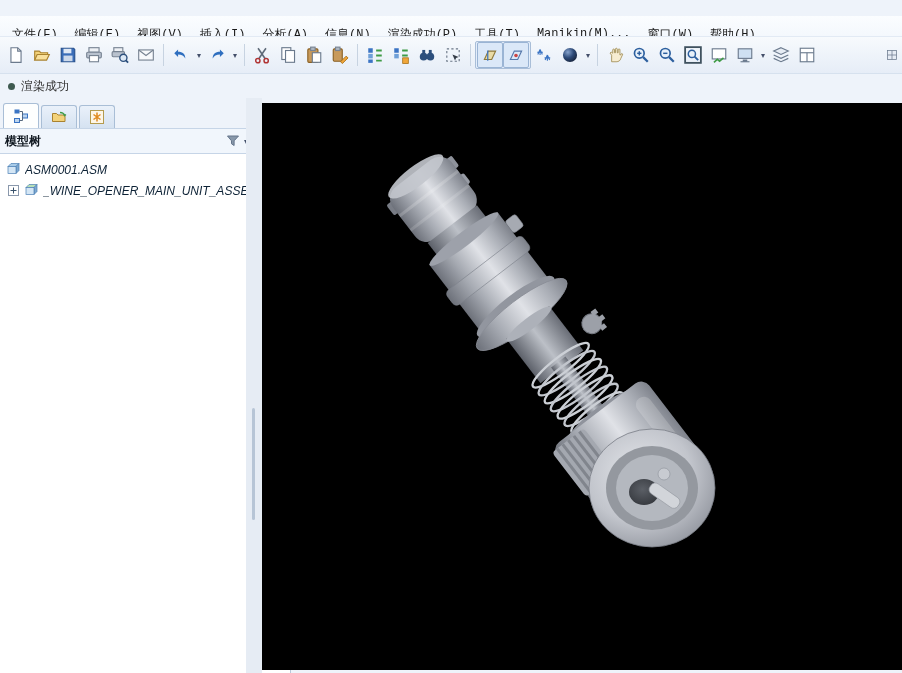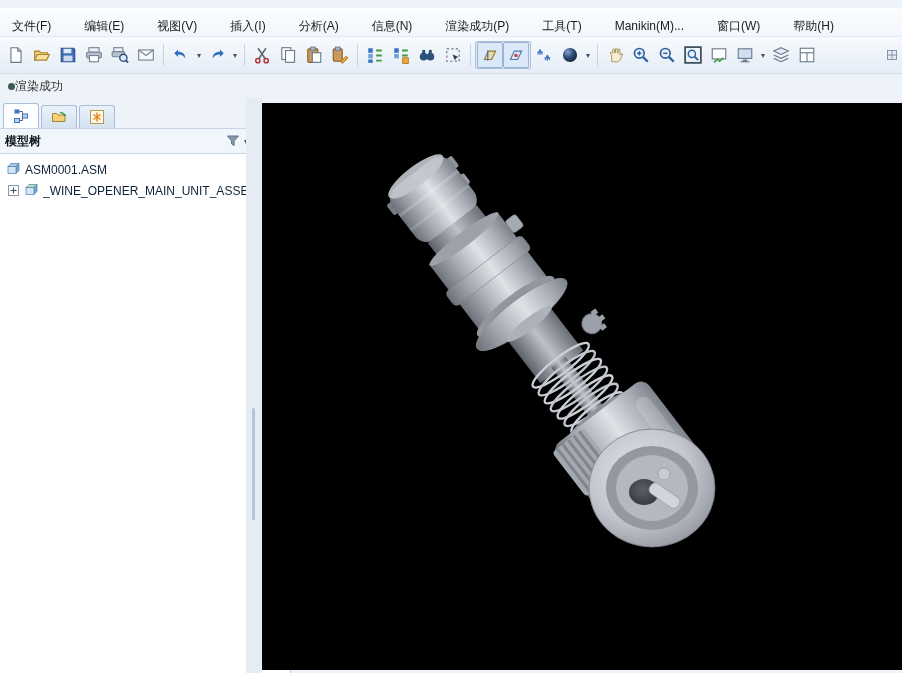--- a/index.html
+++ b/index.html
@@ -7,23 +7,24 @@
   body {
     font-family: "Liberation Sans", "DejaVu Sans", sans-serif;
     font-size: 12px;
     background: #ffffff;
     overflow: hidden;
   }
   .app { position: relative; width:902px; height:673px; background:#eef3fa; overflow:hidden; }
 
   
   .menubar {
-    position:absolute; left:0; top:8px; width:100%; height:36px;
-    display:flex; align-items:center; padding:0 4px; gap:17px;
+    position:absolute; left:0; top:16px; width:100%; height:36px;
+    display:flex; align-items:center; padding:0 4px; gap:1px;
     background:linear-gradient(#fbfdff,#eef4fb);
+    font-family:Liberation Mono, monospace;
   }
   .menu-item { padding:4px 8px; color:#1a1a1a; cursor:default; border-radius:2px; }
 
   
   .toolbar {
     position:absolute; left:0; top:36px; width:100%; height:38px;
     display:flex; align-items:center; padding:0 3px;
     background:linear-gradient(#f7fafd,#e6edf7);
     border-top:1px solid #e2eaf4; border-bottom:1px solid #d6e1ee;
     overflow:hidden;
@@ -34,21 +35,21 @@
     border:1px solid transparent; border-radius:2px; background:transparent;
   }
   .tbtn.pressed { background:#dbe8f8; border-color:#9ab4d4; }
   .tsep { width:1px; height:22px; background:#c7d3e1; margin:0 4px; flex:0 0 auto; }
   .caret { font-size:8px; color:#44506a; width:10px; text-align:center; flex:0 0 auto; }
   .pressed-box { display:flex; align-items:center; border:1px solid #a9bed8; background:#e4eefb; border-radius:2px; padding:0 1px; }
 
   
   .statusbar {
     position:absolute; left:0; top:74px; width:100%; height:24px;
-    display:flex; align-items:center; padding:0 8px;
+    display:flex; align-items:center; gap:6px; padding:0 8px;
     background:#eef3fa; color:#333;
   }
   .status-dot { width:7px; height:7px; border-radius:50%; background:#3e5a50; flex:0 0 auto; }
 
   
   .content { position:absolute; left:0; top:98px; right:0; bottom:0; background:#eef3fa; }
 
   .left-panel {
     position:absolute; left:0; top:0; width:291px; bottom:0;
     display:flex; flex-direction:column; background:#eef3fa;
@@ -65,21 +66,21 @@
     display:flex; align-items:center; padding:0 5px; gap:3px;
   }
   .panel-title { font-weight:bold; color:#101820; white-space:nowrap; }
   .spacer { flex:1; }
   .hbtn { display:flex; align-items:center; padding:1px; border:1px solid transparent; border-radius:2px; }
 
   .tree {
     flex:1; background:#ffffff; border-right:1px solid #b9c8da;
     overflow:hidden; padding:5px 0 0 6px;
   }
-  .tree-row { display:flex; align-items:center; height:21px; gap:4px; color:#0d2236; white-space:nowrap; }
+  .tree-row { display:flex; align-items:center; height:21px; gap:4px; color:#0d2236; white-space:nowrap;font-style:italic; }
   .tree-row .lbl { overflow:hidden; text-overflow:clip; }
   .tree-indent { width:14px; flex:0 0 auto; display:flex; justify-content:center; }
 
   .sash { position:absolute; left:246px; width:16px; top:0; bottom:0; background:#e6ecf4; }
   .sash-handle { position:absolute; left:6px; top:310px; width:3px; height:112px; background:#b7c5d6; border-radius:2px; }
 
   .viewport {
     position:absolute; left:262px; right:0; top:5px; bottom:3px;
     background:#000; overflow:hidden;
   }

